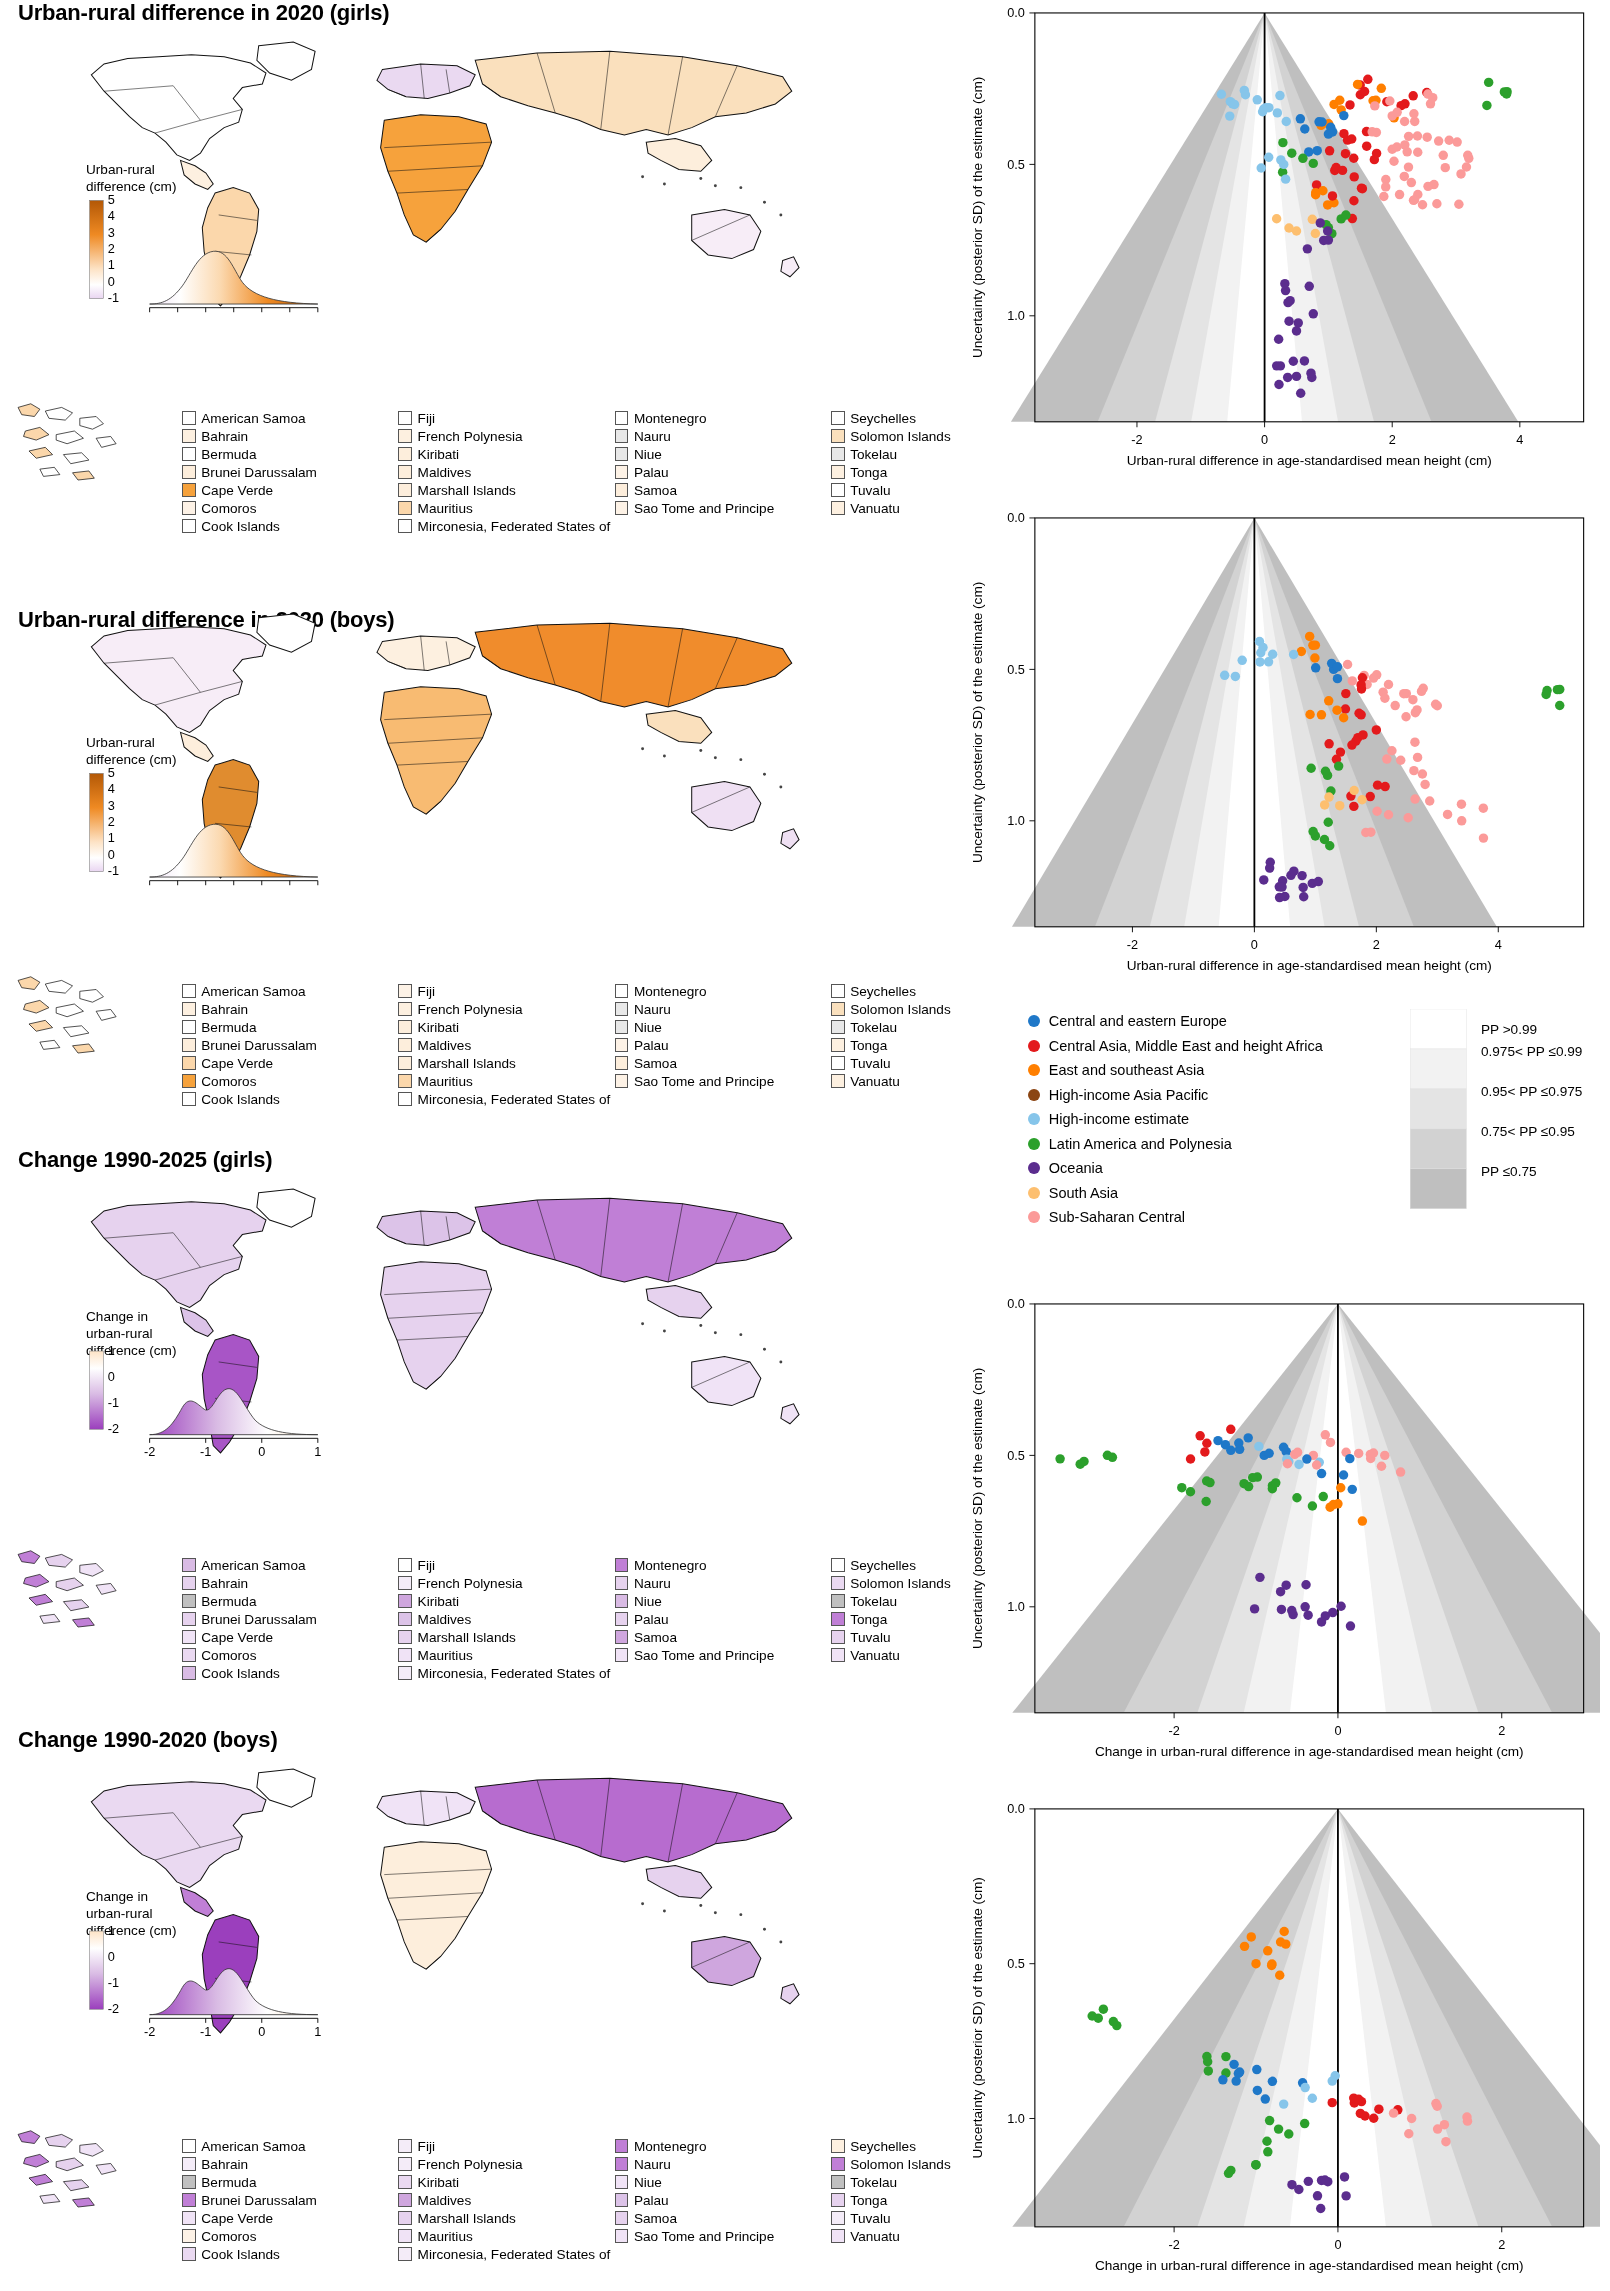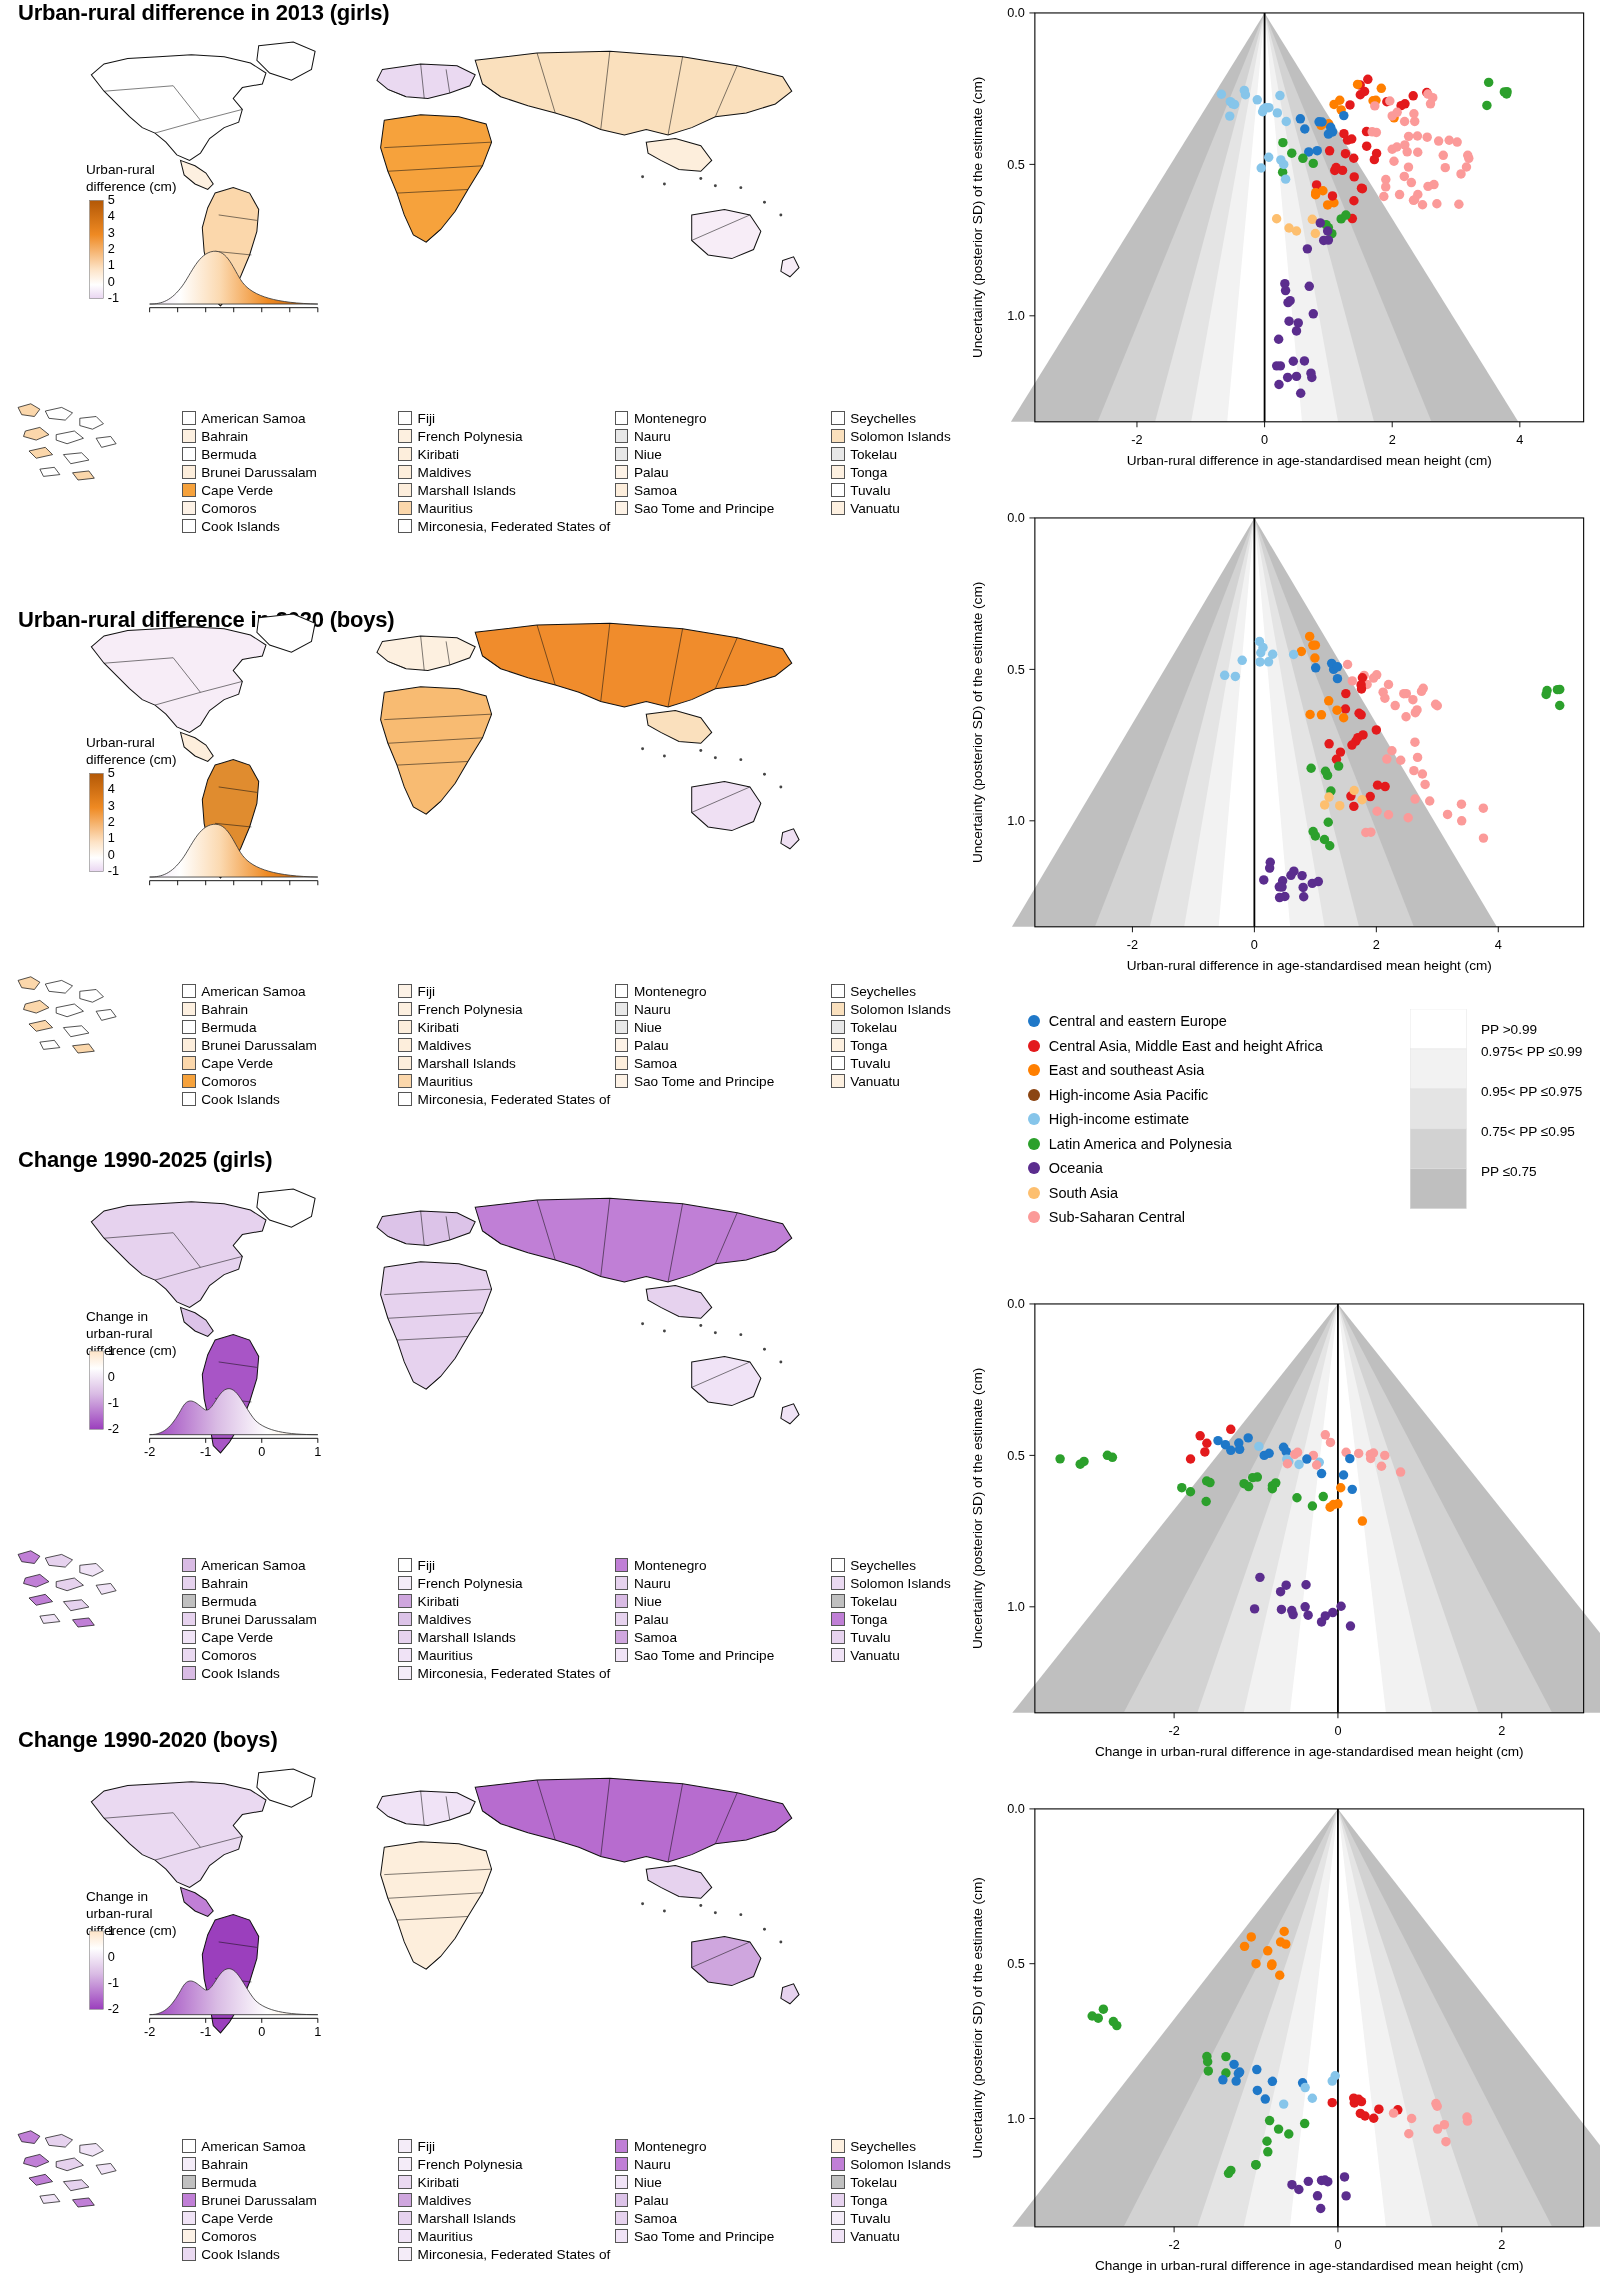--- a/index.html
+++ b/index.html
@@ -13,21 +13,21 @@
   .cty{display:flex;align-items:center;gap:5.5px;height:18px;white-space:nowrap;}
   .swatch{width:11.8px;height:11.8px;border:0.9px solid #555;flex:none;}
   .reg-legend{font-size:14.5px;}
   .reg-item{display:flex;align-items:center;gap:9px;height:24.5px;}
   .dot{width:11.8px;height:11.8px;border-radius:50%;flex:none;}
 </style>
 </head>
 <body>
 
 <div class="panel" style="left:18px;top:0px;width:982px;height:555px;">
-  <div class="ptitle">Urban-rural difference in 2013 (girls)</div>
+  <div class="ptitle">Urban-rural difference in 2020 (girls)</div>
 </div>
 
 <div class="panel" style="left:18px;top:607px;width:982px;height:555px;">
   <div class="ptitle">Urban-rural difference in 2020 (boys)</div>
 </div>
 
 <div class="panel" style="left:18px;top:1147px;width:982px;height:555px;">
   <div class="ptitle">Change 1990-2025 (girls)</div>
 </div>
 

